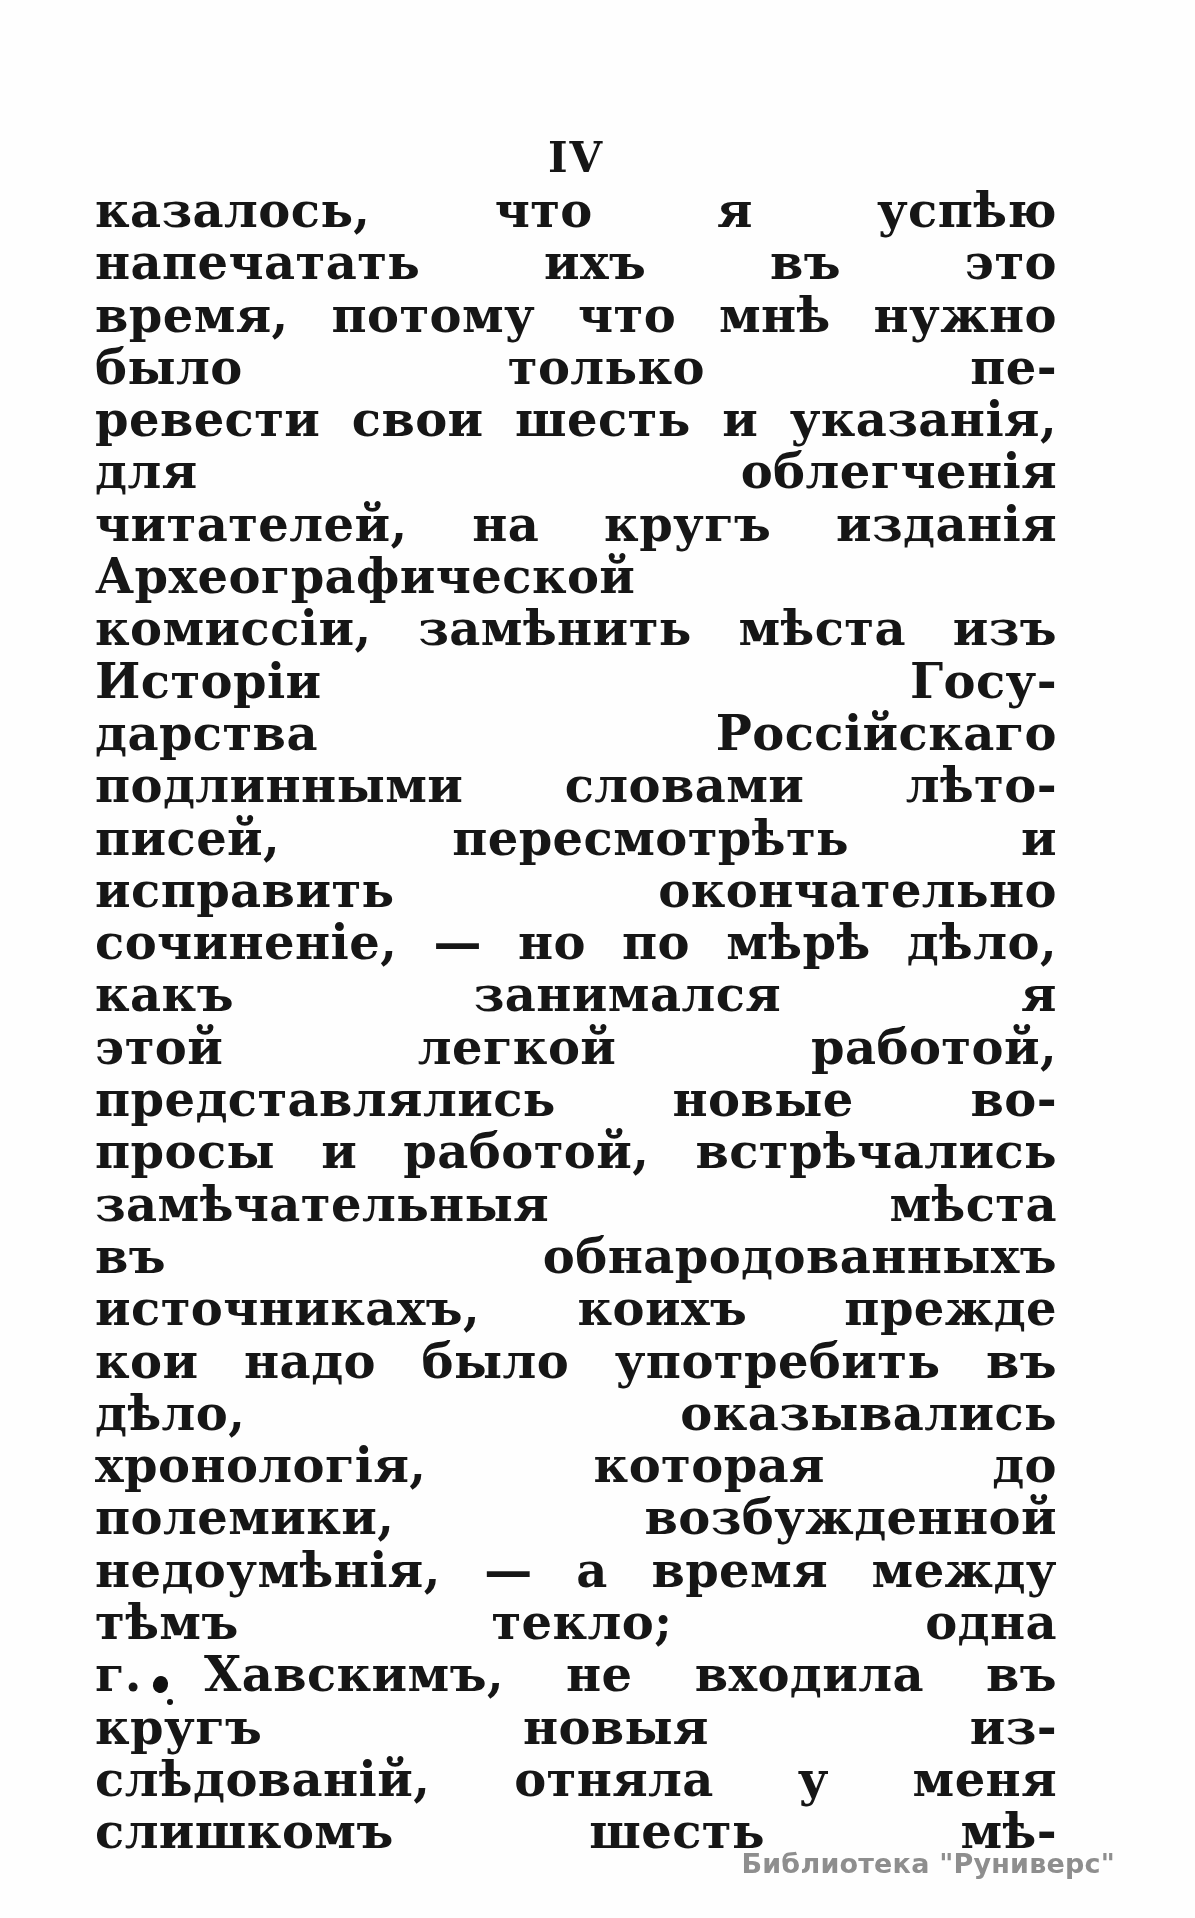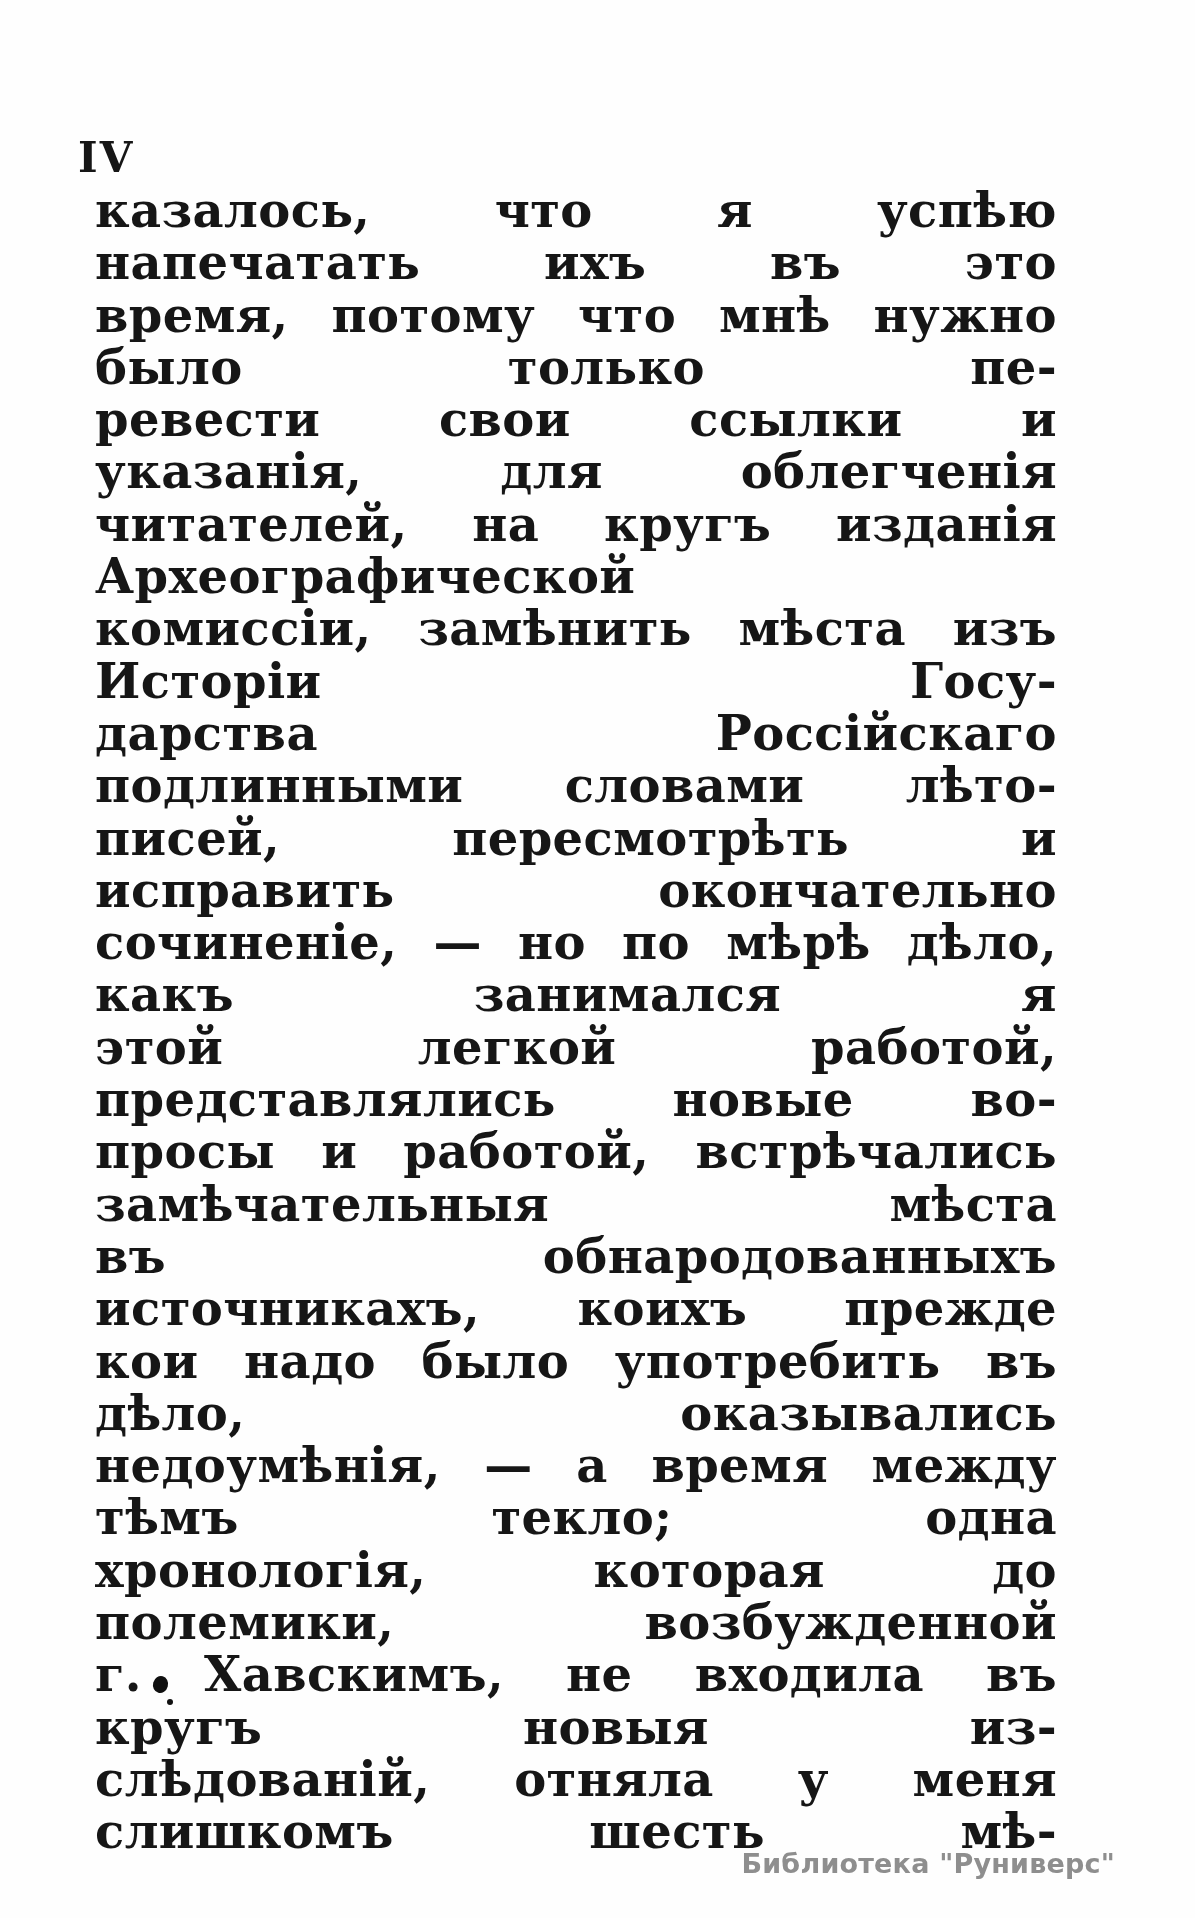--- a/index.html
+++ b/index.html
@@ -12,22 +12,23 @@
     width: 1195px;
     height: 1918px;
     background: #fefefe;
     overflow: hidden;
     font-family: "DejaVu Serif", "Liberation Serif", serif;
     color: #161616;
   }
   .page-number {
     position: absolute;
     top: 136px;
-    left: 78px;
+    left: 95px;
     width: 962px;
+    text-align: center;
     font-size: 42px;
     line-height: 44px;
     font-weight: bold;
     letter-spacing: 2px;
   }
   .text-block {
     position: absolute;
     top: 184px;
     left: 95px;
     width: 962px;
@@ -74,32 +75,32 @@
 </style>
 </head>
 <body>
 
 <div class="page">
   <div class="page-number">IV</div>
 
   <div class="text-block">
       <div class="line">казалось, что я успѣю напечатать ихъ въ это</div>
       <div class="line">время, потому что мнѣ нужно было только пе-</div>
-      <div class="line">ревести свои ссылки и указанія, для облегченія</div>
+      <div class="line">ревести свои шесть и указанія, для облегченія</div>
       <div class="line">читателей, на кругъ изданія Археографической</div>
       <div class="line">комиссіи, замѣнить мѣста изъ Исторіи Госу-</div>
       <div class="line">дарства Россійскаго подлинными словами лѣто-</div>
       <div class="line">писей, пересмотрѣть и исправить окончательно</div>
       <div class="line">сочиненіе, — но по мѣрѣ дѣло, какъ занимался я</div>
       <div class="line">этой легкой работой, представлялись новые во-</div>
       <div class="line">просы и работой, встрѣчались замѣчательныя мѣста</div>
       <div class="line">въ обнародованныхъ источникахъ, коихъ прежде</div>
       <div class="line">кои надо было употребить въ дѣло, оказывались</div>
+      <div class="line">хронологія, которая до полемики, возбужденной</div>
       <div class="line">недоумѣнія, — а время между тѣмъ текло; одна</div>
-      <div class="line">хронологія, которая до полемики, возбужденной</div>
       <div class="line">г. Хавскимъ, не входила въ кругъ новыя из-</div>
       <div class="line">слѣдованій, отняла у меня слишкомъ шесть мѣ-</div>
     </div>
 
   <div class="ink-blot big"></div>
   <div class="ink-blot small"></div>
 
   <div class="watermark">Библиотека "Руниверс"</div>
 </div>
 

